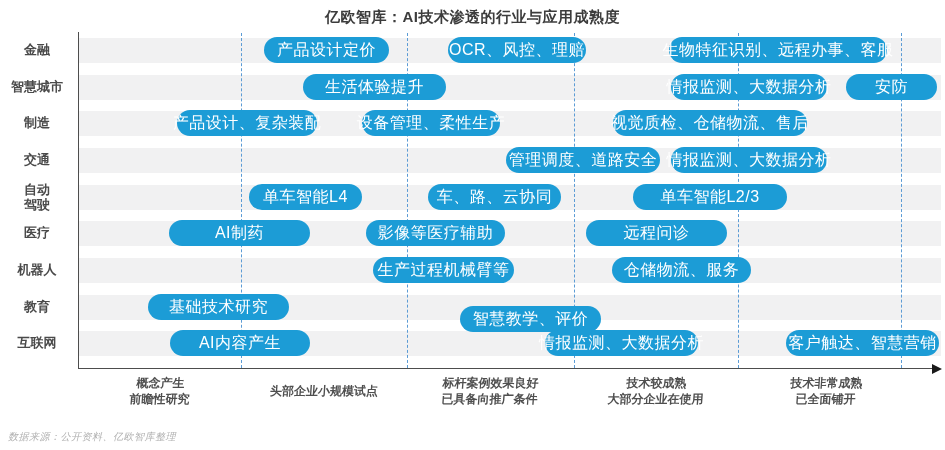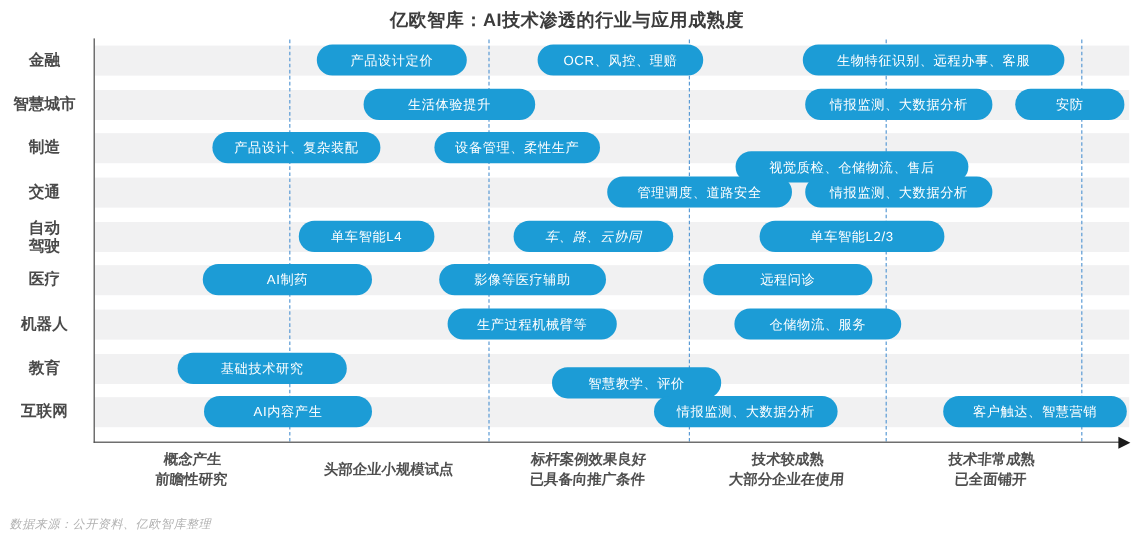--- a/index.html
+++ b/index.html
@@ -8,21 +8,21 @@
     font-family:"Liberation Sans","DejaVu Sans",sans-serif; overflow:hidden;
   }
   .title {
     position:absolute; top:8px; left:0; width:945px; text-align:center;
     font-size:15px; font-weight:bold; color:#3c3c3c; letter-spacing:.5px;
   }
   .band   { position:absolute; left:79px; width:862px; height:25px; background:#f1f1f2; }
   .vline  { position:absolute; top:33px; height:335px; width:0; border-left:1px dashed #5b9bd5; }
   .box {
     position:absolute; height:26px; background:#1c9cd6; color:#ffffff;
-    font-size:11px; display:flex; align-items:center; justify-content:center;
+    font-size:16px; display:flex; align-items:center; justify-content:center;
     white-space:nowrap; letter-spacing:.5px;border-radius:13px;
   }
   .rowlabel {
     position:absolute; left:0; width:74px; height:25px; display:flex;
     align-items:center; justify-content:center; text-align:center;
     color:#4a4a4a; font-weight:bold; font-size:13px; line-height:1.12; white-space:pre-line;
   }
   .axis-y { position:absolute; left:78px; top:32px; height:337px; width:0; border-left:1.5px solid #4d4d4d; }
   .axis-x { position:absolute; left:78px; top:368px; width:856px; height:0; border-top:1.5px solid #4d4d4d; }
   .arrow  {
@@ -71,28 +71,28 @@
     <div class="box" style="left: 264px; width: 125px; top: 37px;">产品设计定价</div>
     <div class="box" style="left: 448px; width: 138px; top: 37px;">OCR、风控、理赔</div>
     <div class="box" style="left: 669px; width: 218px; top: 37px;">生物特征识别、远程办事、客服</div>
     <div class="rowlabel" style="top: 75px;">智慧城市</div>
     <div class="box" style="left: 303px; width: 143px; top: 74px;">生活体验提升</div>
     <div class="box" style="left: 671px; width: 156px; top: 74px;">情报监测、大数据分析</div>
     <div class="box" style="left: 846px; width: 91px; top: 74px;">安防</div>
     <div class="rowlabel" style="top: 111px;">制造</div>
     <div class="box" style="left: 177px; width: 140px; top: 110px;">产品设计、复杂装配</div>
     <div class="box" style="left: 362px; width: 138px; top: 110px;">设备管理、柔性生产</div>
-    <div class="box" style="left: 613px; width: 194px; top: 110px; margin-top: 16px;">视觉质检、仓储物流、售后</div>
+    <div class="box" style="left: 613px; width: 194px; top: 110px;">视觉质检、仓储物流、售后</div>
     <div class="rowlabel" style="top: 148px;">交通</div>
     <div class="box" style="left: 506px; width: 154px; top: 147px;">管理调度、道路安全</div>
     <div class="box" style="left: 671px; width: 156px; top: 147px;">情报监测、大数据分析</div>
     <div class="rowlabel" style="top: 185px;">自动
 驾驶</div>
     <div class="box" style="left: 249px; width: 113px; top: 184px;">单车智能L4</div>
-    <div class="box" style="left: 428px; width: 133px; top: 184px; font-style: italic;">车、路、云协同</div>
+    <div class="box" style="left: 428px; width: 133px; top: 184px;">车、路、云协同</div>
     <div class="box" style="left: 633px; width: 154px; top: 184px;">单车智能L2/3</div>
     <div class="rowlabel" style="top: 221px;">医疗</div>
     <div class="box" style="left: 169px; width: 141px; top: 220px;">AI制药</div>
     <div class="box" style="left: 366px; width: 139px; top: 220px;">影像等医疗辅助</div>
     <div class="box" style="left: 586px; width: 141px; top: 220px;">远程问诊</div>
     <div class="rowlabel" style="top: 258px;">机器人</div>
     <div class="box" style="left: 373px; width: 141px; top: 257px;">生产过程机械臂等</div>
     <div class="box" style="left: 612px; width: 139px; top: 257px;">仓储物流、服务</div>
     <div class="rowlabel" style="top: 295px;">教育</div>
     <div class="box" style="left: 148px; width: 141px; top: 294px;">基础技术研究</div>

